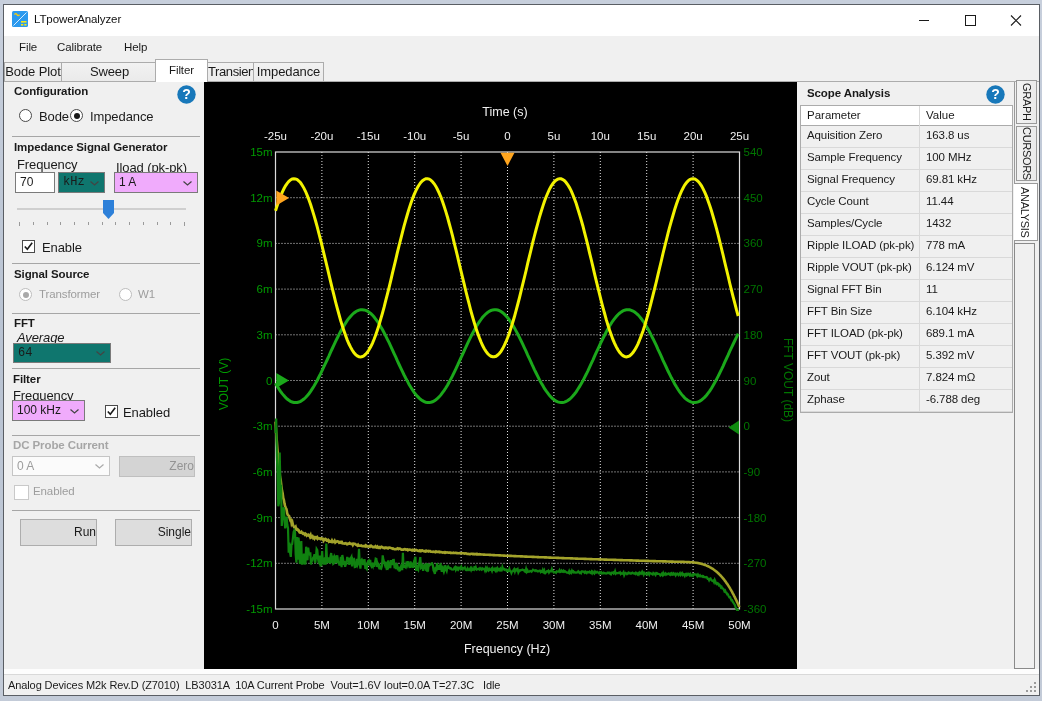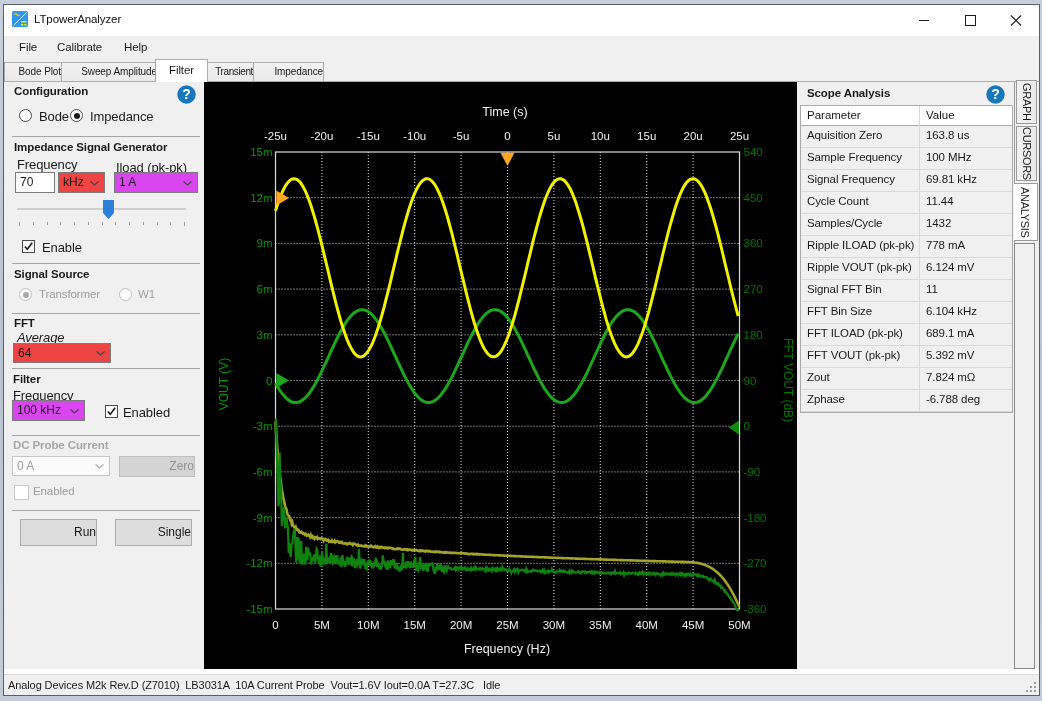--- a/index.html
+++ b/index.html
@@ -8,22 +8,22 @@
 #win { position:absolute; left:3px; top:4px; width:1037px; height:692px;
   border:1px solid #5a5e64; background:#f0f0f0; }
 #titlebar { position:absolute; left:0; top:0; width:100%; height:31px; background:#fff; }
 #titlebar .ic { position:absolute; left:8px; top:6px; }
 #titlebar .tt { position:absolute; left:30px; top:8px; font-size:11.5px; letter-spacing:-0.1px; color:#111; }
 .capbtn { position:absolute; top:0; width:46px; height:31px; }
 #menubar { position:absolute; left:0; top:31px; width:100%; height:23px; background:#f0f0f0; }
 #menubar span { position:absolute; top:5px; font-size:11.5px; letter-spacing:-0.1px; color:#1a1a1a; }
 #tabrow { position:absolute; left:0; top:54px; width:100%; height:23px; background:#f0f0f0; }
 .tab { position:absolute; top:3px; height:19px; background:linear-gradient(180deg,#f2f2f2,#eaeaea);
-  border:1px solid #acacac; border-bottom:none; font-size:10px; color:#1a1a1a; letter-spacing:-0.1px;
-  text-align:right; line-height:18px; }
+  border:1px solid #acacac; border-bottom:none; font-size:13px; color:#1a1a1a; letter-spacing:-0.1px;
+  text-align:center; line-height:18px; }
 .tabsel { position:absolute; top:0px; height:23px; background:#fff; border:1px solid #acacac;
   border-bottom:none; font-size:11.5px; color:#1a1a1a; letter-spacing:-0.1px; text-align:center; line-height:21px; z-index:3; }
 #tabline { position:absolute; left:0; top:76px; width:100%; height:1px; background:#acacac; z-index:1;}
 #leftpanel { position:absolute; left:0; top:77px; width:200px; height:587px; background:#f0f0f0; z-index:2; }
 #plotwrap { position:absolute; left:200px; top:77px; width:593px; height:587px; background:#000; z-index:2; }
 #rightpanel { position:absolute; left:793px; top:77px; width:242px; height:587px; background:#f0f0f0; z-index:2; }
 #strip { position:absolute; left:0; top:664px; width:100%; height:5px; background:#fdfdfd; z-index:2;}
 #statusbar { position:absolute; left:0; top:669px; width:100%; height:21px; background:#f0f0f0;
   border-top:1px solid #d9d9d9; z-index:2;}
 #statusbar span { position:absolute; left:4px; top:4px; font-size:11px; letter-spacing:-0.1px; color:#1a1a1a; white-space:pre; }
@@ -31,22 +31,22 @@
 .lbl { font-size:13px; letter-spacing:-0.1px; color:#1a1a1a; position:absolute; }
 .glbl { font-size:11.5px; letter-spacing:-0.1px; color:#9d9d9d; position:absolute; }
 .sep { position:absolute; left:8px; width:188px; height:1px; background:#a6a6a6; }
 .radio { position:absolute; width:13px; height:13px; border:1px solid #4a4a4a; border-radius:50%; background:#fff; }
 .radio.sel::after { content:""; position:absolute; left:2.5px; top:2.5px; width:6px; height:6px; border-radius:50%; background:#1a1a1a; }
 .radio.dis { border-color:#bdbdbd; }
 .radio.dis.sel::after { background:#a9a9a9; }
 .cb { position:absolute; width:13px; height:13px; border:1px solid #4a4a4a; background:#fff; }
 .cb.dis { border-color:#c9c9c9; background:#fff; width:15px; height:15px; }
 .tbox { position:absolute; border:1px solid #7a7a7a; background:#fff; font-size:12px; color:#1a1a1a; padding-left:4px; }
-.combo { position:absolute; border:1px solid #7a7a7a; background:#d946ef; font-size:12px; color:#1a1a1a; padding-left:4px; }
-.combo.gray { background:#ef4444; }
+.combo { position:absolute; border:1px solid #7a7a7a; background:#f0abfc; font-size:12px; color:#1a1a1a; padding-left:4px; }
+.combo.gray { background:#0f766e;font-family:Liberation Mono, monospace; }
 .combo.dis { border-color:#c5c5c5; background:#fbfbfb; color:#9d9d9d; }
 .combo .chv { position:absolute; right:5px; top:8px; line-height:0; }
 .btn { position:absolute; border:1px solid #adadad; background:#ddd; font-size:12px; color:#1a1a1a; text-align:right; }
 .btn.dis { border-color:#bfbfbf; background:#d4d4d4; color:#949494; }
 #plot { position:absolute; left:0; top:0; font-family:"Liberation Sans",sans-serif; }
 #table { position:absolute; left:3px; top:23px; width:213px; height:308px; border:1px solid #ababab; background:#f0f0f0; }
 #thead { position:absolute; left:0; top:0; width:100%; height:20px; background:#fff; border-bottom:1px solid #ababab; font-size:11.5px; color:#1a1a1a; }
 .trow { position:absolute; left:0; width:100%; height:22px; border-bottom:1px solid #d9d9d9; font-size:11.5px; color:#1a1a1a; letter-spacing:-0.1px; }
 .tp { position:absolute; left:6px; top:3px; }
 .tv { position:absolute; left:125px; top:3px; }

